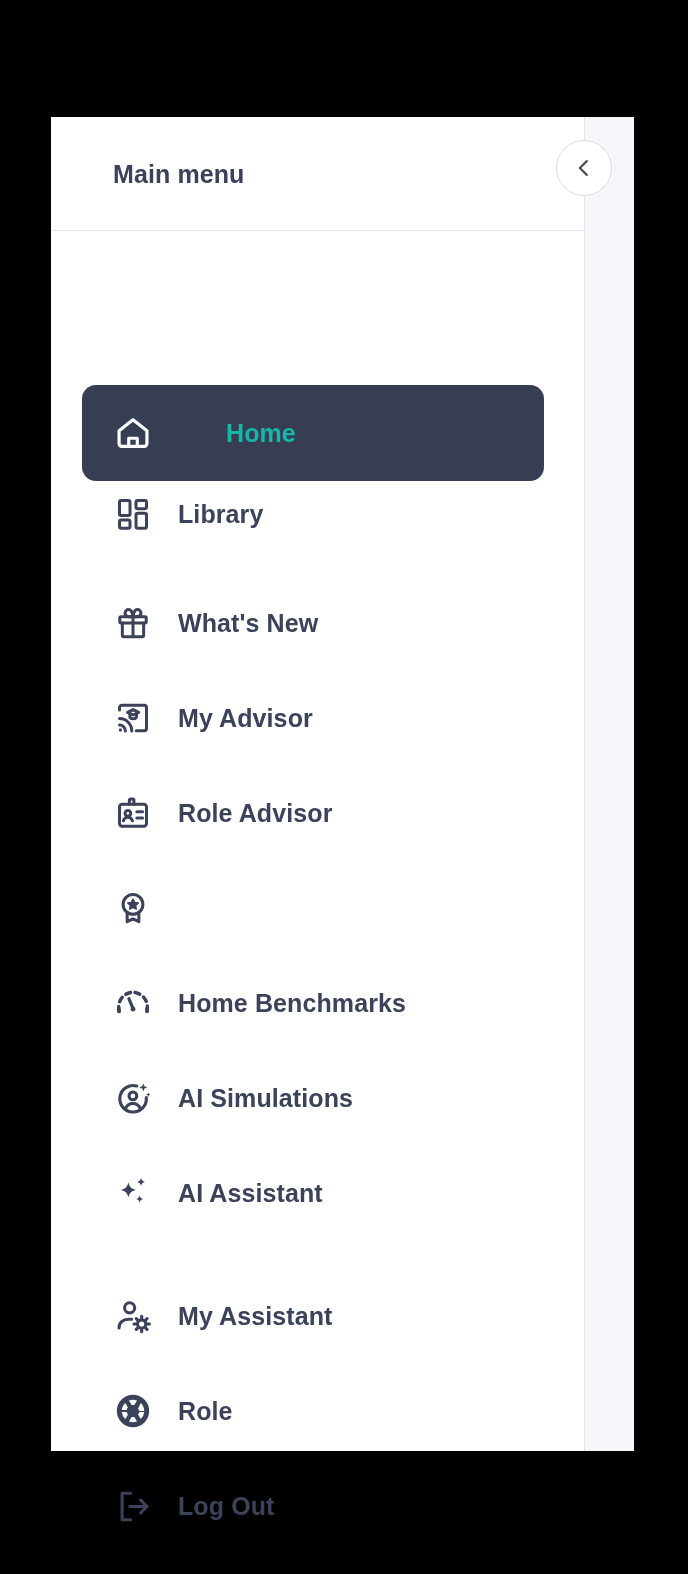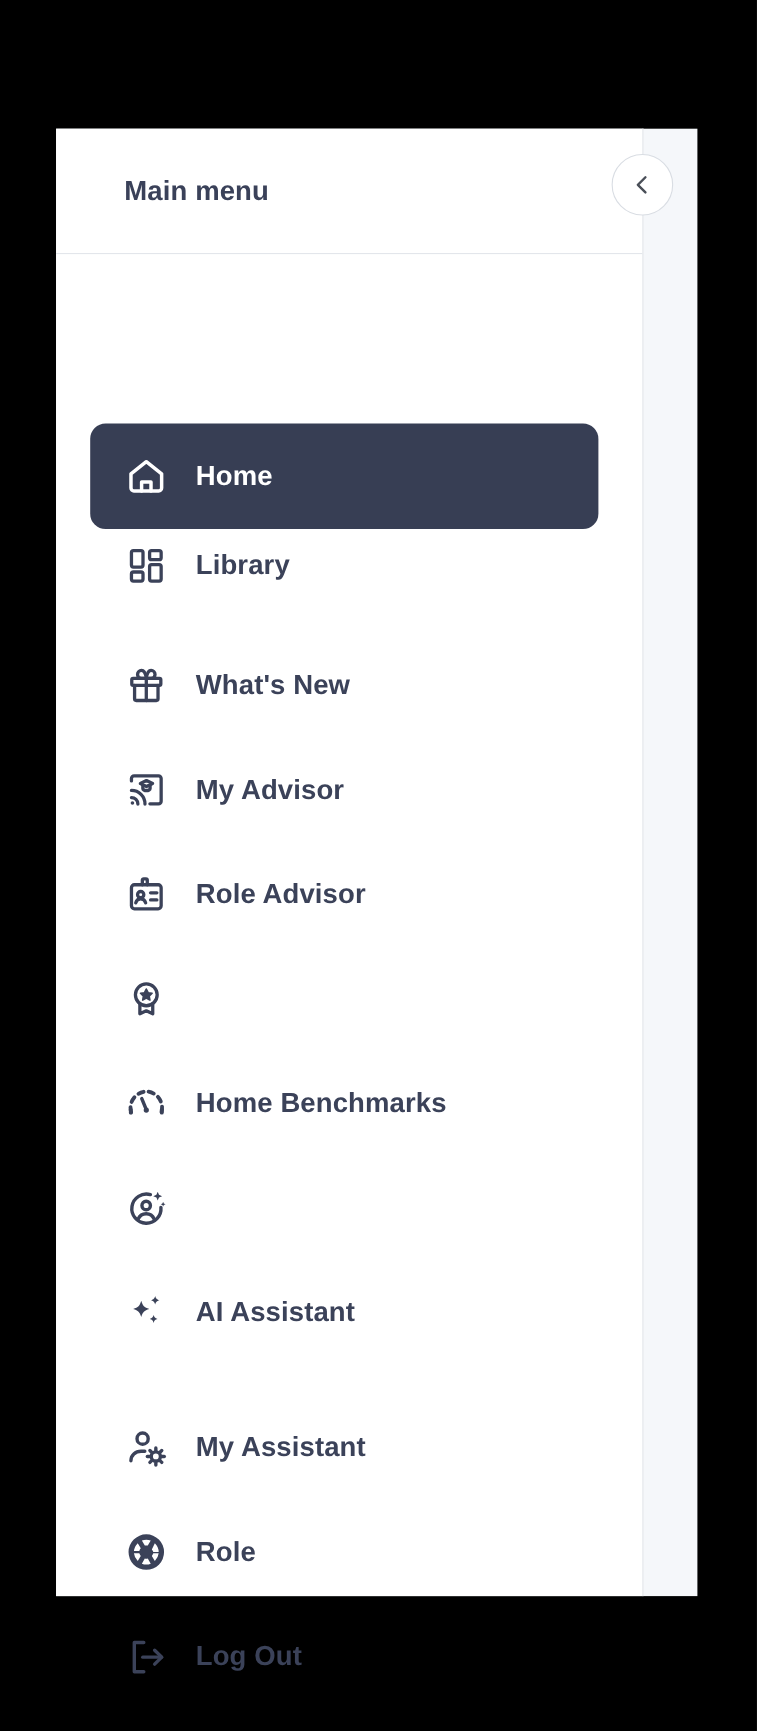--- a/index.html
+++ b/index.html
@@ -114,21 +114,21 @@
   .nav-icon svg { display: block; }
   .nav-label {
     position: absolute;
     left: 96px;
     font-size: 25px;
     font-weight: 700;
     color: #3b4259;
     letter-spacing: 0.1px;
     white-space: nowrap;
   }
-  .nav-item.active .nav-label { color: #ffffff; }
+  .nav-item.active .nav-label { color: #14b8a6; margin-left: 48px; }
 </style>
 </head>
 <body>
 
 <div id="backdrop-strip"></div>
 
 <div id="sidebar-panel">
 
   <div id="sidebar-header">
     <div id="menu-title">Main menu</div>
@@ -225,20 +225,21 @@
     <div class="nav-item" style="top:833px">
       <span class="nav-icon">
         <svg width="37" height="37" viewBox="0 0 24 24" fill="none" stroke="currentColor" stroke-width="2" stroke-linecap="round" stroke-linejoin="round">
           <path d="M20.3 11.4a8.6 8.6 0 1 1-6.2-7.5"></path>
           <circle cx="11.6" cy="10.3" r="2.5"></circle>
           <path d="M6.9 18.3c.9-2.1 2.7-3.1 4.7-3.1s3.8 1 4.7 3.1"></path>
           <path d="m18.4 2.2.75 1.85 1.85.75-1.85.75-.75 1.85-.75-1.85L15.8 4.8l1.85-.75z" fill="currentColor" stroke="none"></path>
           <path d="m21.6 8.1.42 1.02 1.02.42-1.02.42-.42 1.02-.42-1.02-1.02-.42 1.02-.42z" fill="currentColor" stroke="none"></path>
         </svg>
       </span>
+      <span class="nav-label">AI Simulations</span>
     </div>
 
     <div class="nav-item" style="top:928px">
       <span class="nav-icon">
         <svg width="38" height="38" viewBox="0 0 24 24" fill="currentColor" stroke="none">
           <path d="M9.1 5.4c.95 3.05 1.6 3.7 4.65 4.65-3.05.95-3.7 1.6-4.65 4.65-.95-3.05-1.6-3.7-4.65-4.65 3.05-.95 3.7-1.6 4.65-4.65z"></path>
           <path d="M17.1 2.6c.5 1.6.84 1.94 2.44 2.44-1.6.5-1.94.84-2.44 2.44-.5-1.6-.84-1.94-2.44-2.44 1.6-.5 1.94-.84 2.44-2.44z"></path>
           <path d="M16.2 13.6c.46 1.47.77 1.78 2.24 2.24-1.47.46-1.78.77-2.24 2.24-.46-1.47-.77-1.78-2.24-2.24 1.47-.46 1.78-.77 2.24-2.24z"></path>
         </svg>
       </span>

